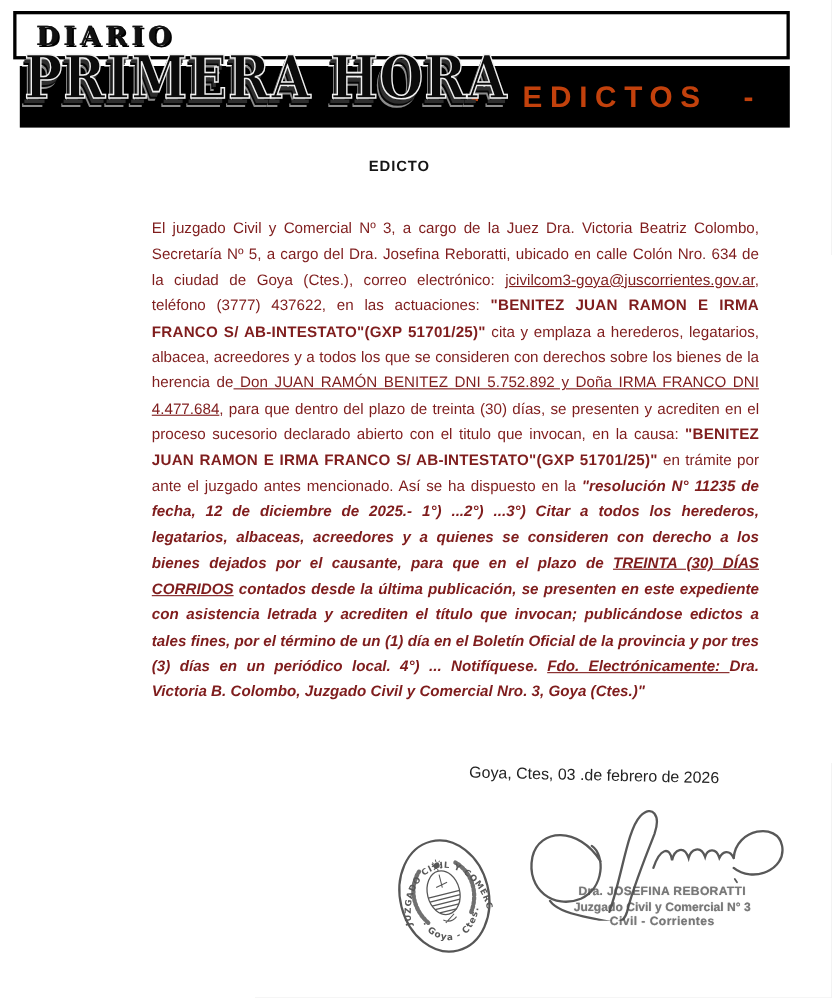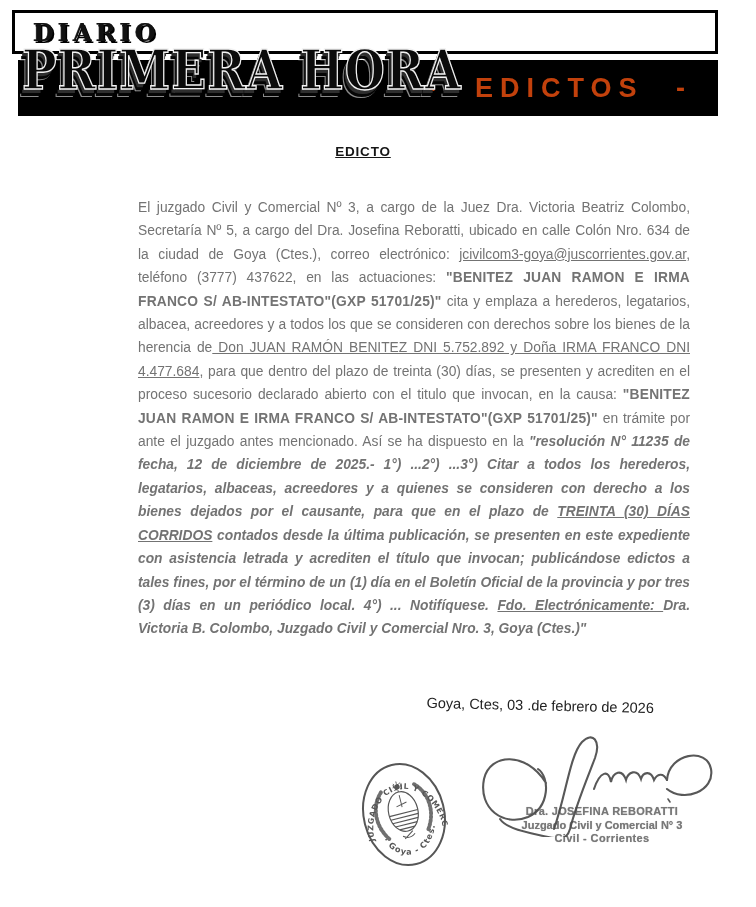--- a/index.html
+++ b/index.html
@@ -37,25 +37,25 @@
     font-family:"DejaVu Serif",serif;font-weight:bold;font-size:46px;
     letter-spacing:1px;color:#0b0b0b;white-space:nowrap;
     -webkit-text-stroke:1.2px #f2f2f2;
     text-shadow:-2px 4px 0 #2e2e2e, -3px 6px 0 #050505, -4px 7px 0 rgba(255,255,255,0.55);
     transform:scaleY(1.18);transform-origin:left top;
   }
   
   .edicto-title-wrap{position:absolute;left:138px;top:142px;width:450px;text-align:center;}
   .edicto-title{
     display:inline-block;font-size:13.5px;font-weight:bold;letter-spacing:0.8px;
-    text-decoration:underline;color:#161616;
+    color:#161616;
   }
   .edicto-body{
     position:absolute;left:138px;top:196px;width:552px;
-    font-size:13.8px;line-height:23.4px;text-align:justify;color:#737373;
+    font-size:13.8px;line-height:23.4px;text-align:justify;color:#7f1d1d;
   }
   .seg-normal{}
   .seg-underline{text-decoration:underline;}
   .seg-bold{font-weight:bold;letter-spacing:0.2px;}
   .seg-bolditalic{font-weight:bold;font-style:italic;}
   .seg-bolditalic-underline{font-weight:bold;font-style:italic;text-decoration:underline;}
   .doc-date{
     position:absolute;left:138px;top:700px;width:516px;text-align:right;
     font-size:14.5px;color:#222;transform:rotate(1.3deg);transform-origin:right top;
   }

